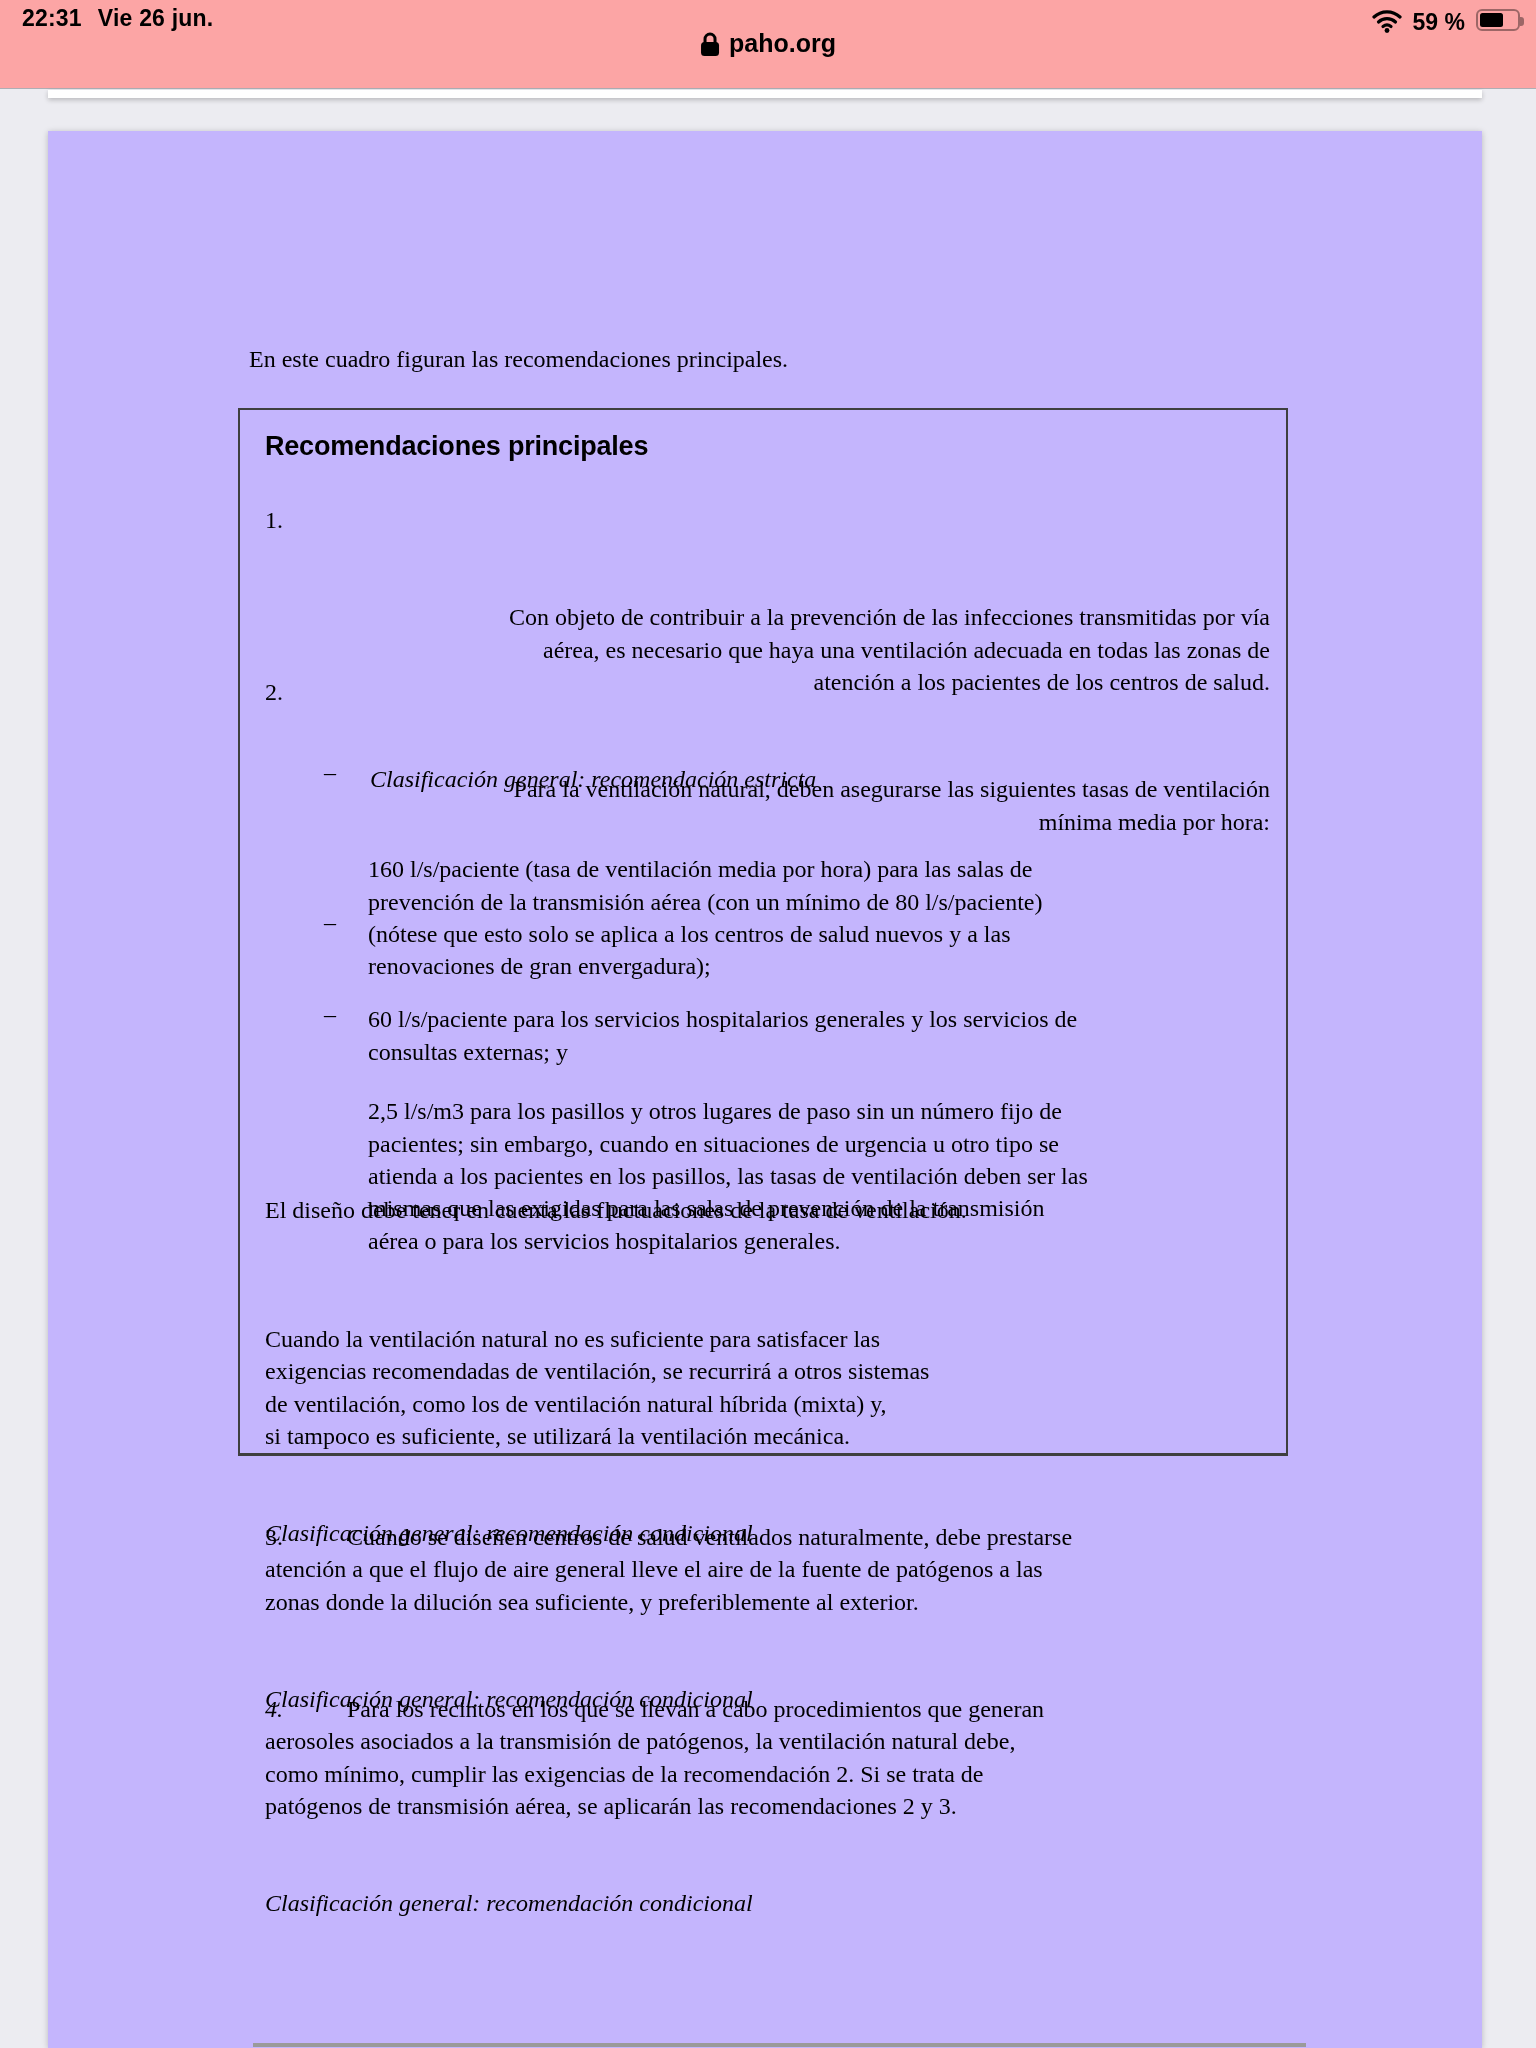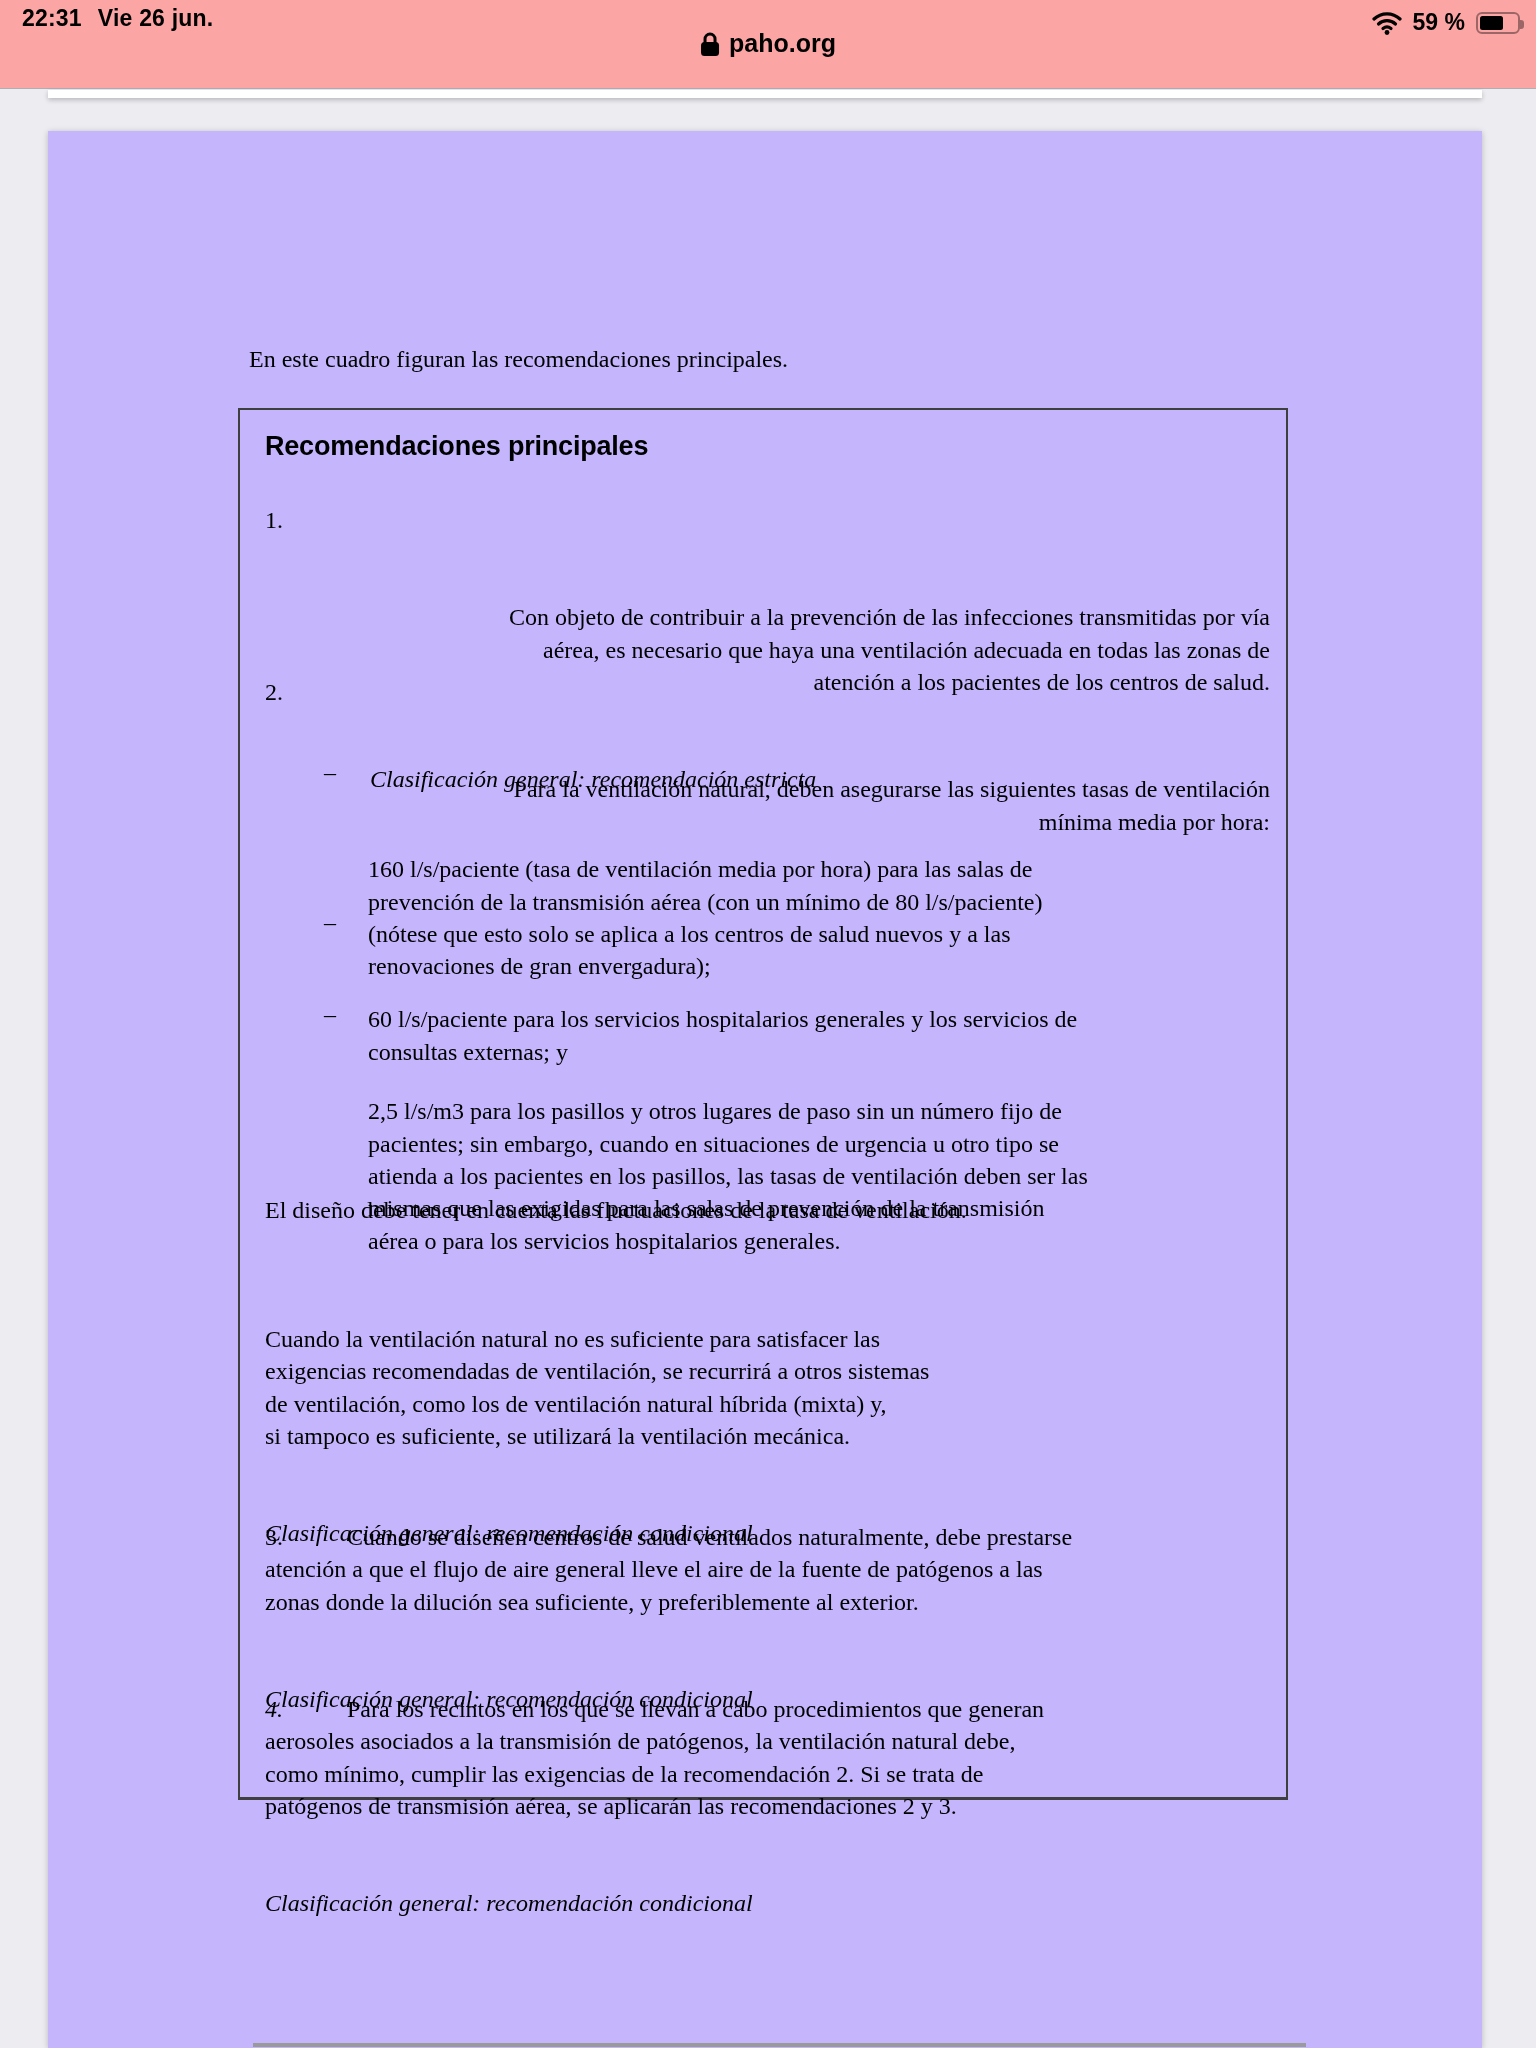--- a/index.html
+++ b/index.html
@@ -23,21 +23,21 @@
     display:flex; gap:16px; align-items:baseline;
     font-size:23px; font-weight:600; letter-spacing:.2px;
   }
   .url-pill {
     position:absolute; top:29px; left:50%; transform:translateX(-50%);
     display:flex; align-items:center; gap:9px;
     font-size:25px; font-weight:600;
   }
   .status-right {
     position:absolute; right:16px; top:9px;
-    display:flex; align-items:center; gap:11px;
+    display:flex; gap:11px;
     font-size:23px; font-weight:600;
   }
   .batt { position:relative; width:44px; height:22px; border:2px solid rgba(0,0,0,.38); border-radius:6px; }
   .batt-fill { position:absolute; top:2px; bottom:2px; left:2px; width:58%; background:#000; border-radius:2.5px; }
   .batt-nub { position:absolute; right:-6px; top:6px; width:4px; height:9px; background:rgba(0,0,0,.38); border-radius:0 3px 3px 0; }
 
   
   .page-sliver {
     position:absolute; left:48px; top:90px; width:1434px; height:8px;
     background:#fff; box-shadow:0 2px 5px rgba(0,0,0,.22);
@@ -47,21 +47,21 @@
     background:#c4b5fd; box-shadow:0 1px 6px rgba(0,0,0,.22);
   }
 
   .serif { font-family:"Liberation Serif", serif; font-size:24px; line-height:32.4px; white-space:pre; }
   .ital  { font-style:italic; }
 
   .intro { position:absolute; left:201px; top:212px; }
 
   
   .recbox {
-    position:absolute; left:190px; top:277px; width:1050px; height:1392px;
+    position:absolute; left:190px; top:277px; width:1050px; height:1048px;
     border:2px solid #3f3f3f; border-bottom-width:3px;
   }
   .box-title {
     position:absolute; left:25px; top:21px;
     font-family:"Liberation Sans", sans-serif;
     font-weight:bold; font-size:27px; letter-spacing:-.2px;
   }
 
   .hitem { position:absolute; left:25px; width:1005px; }
   .hnum  { position:absolute; left:0; top:0; }

